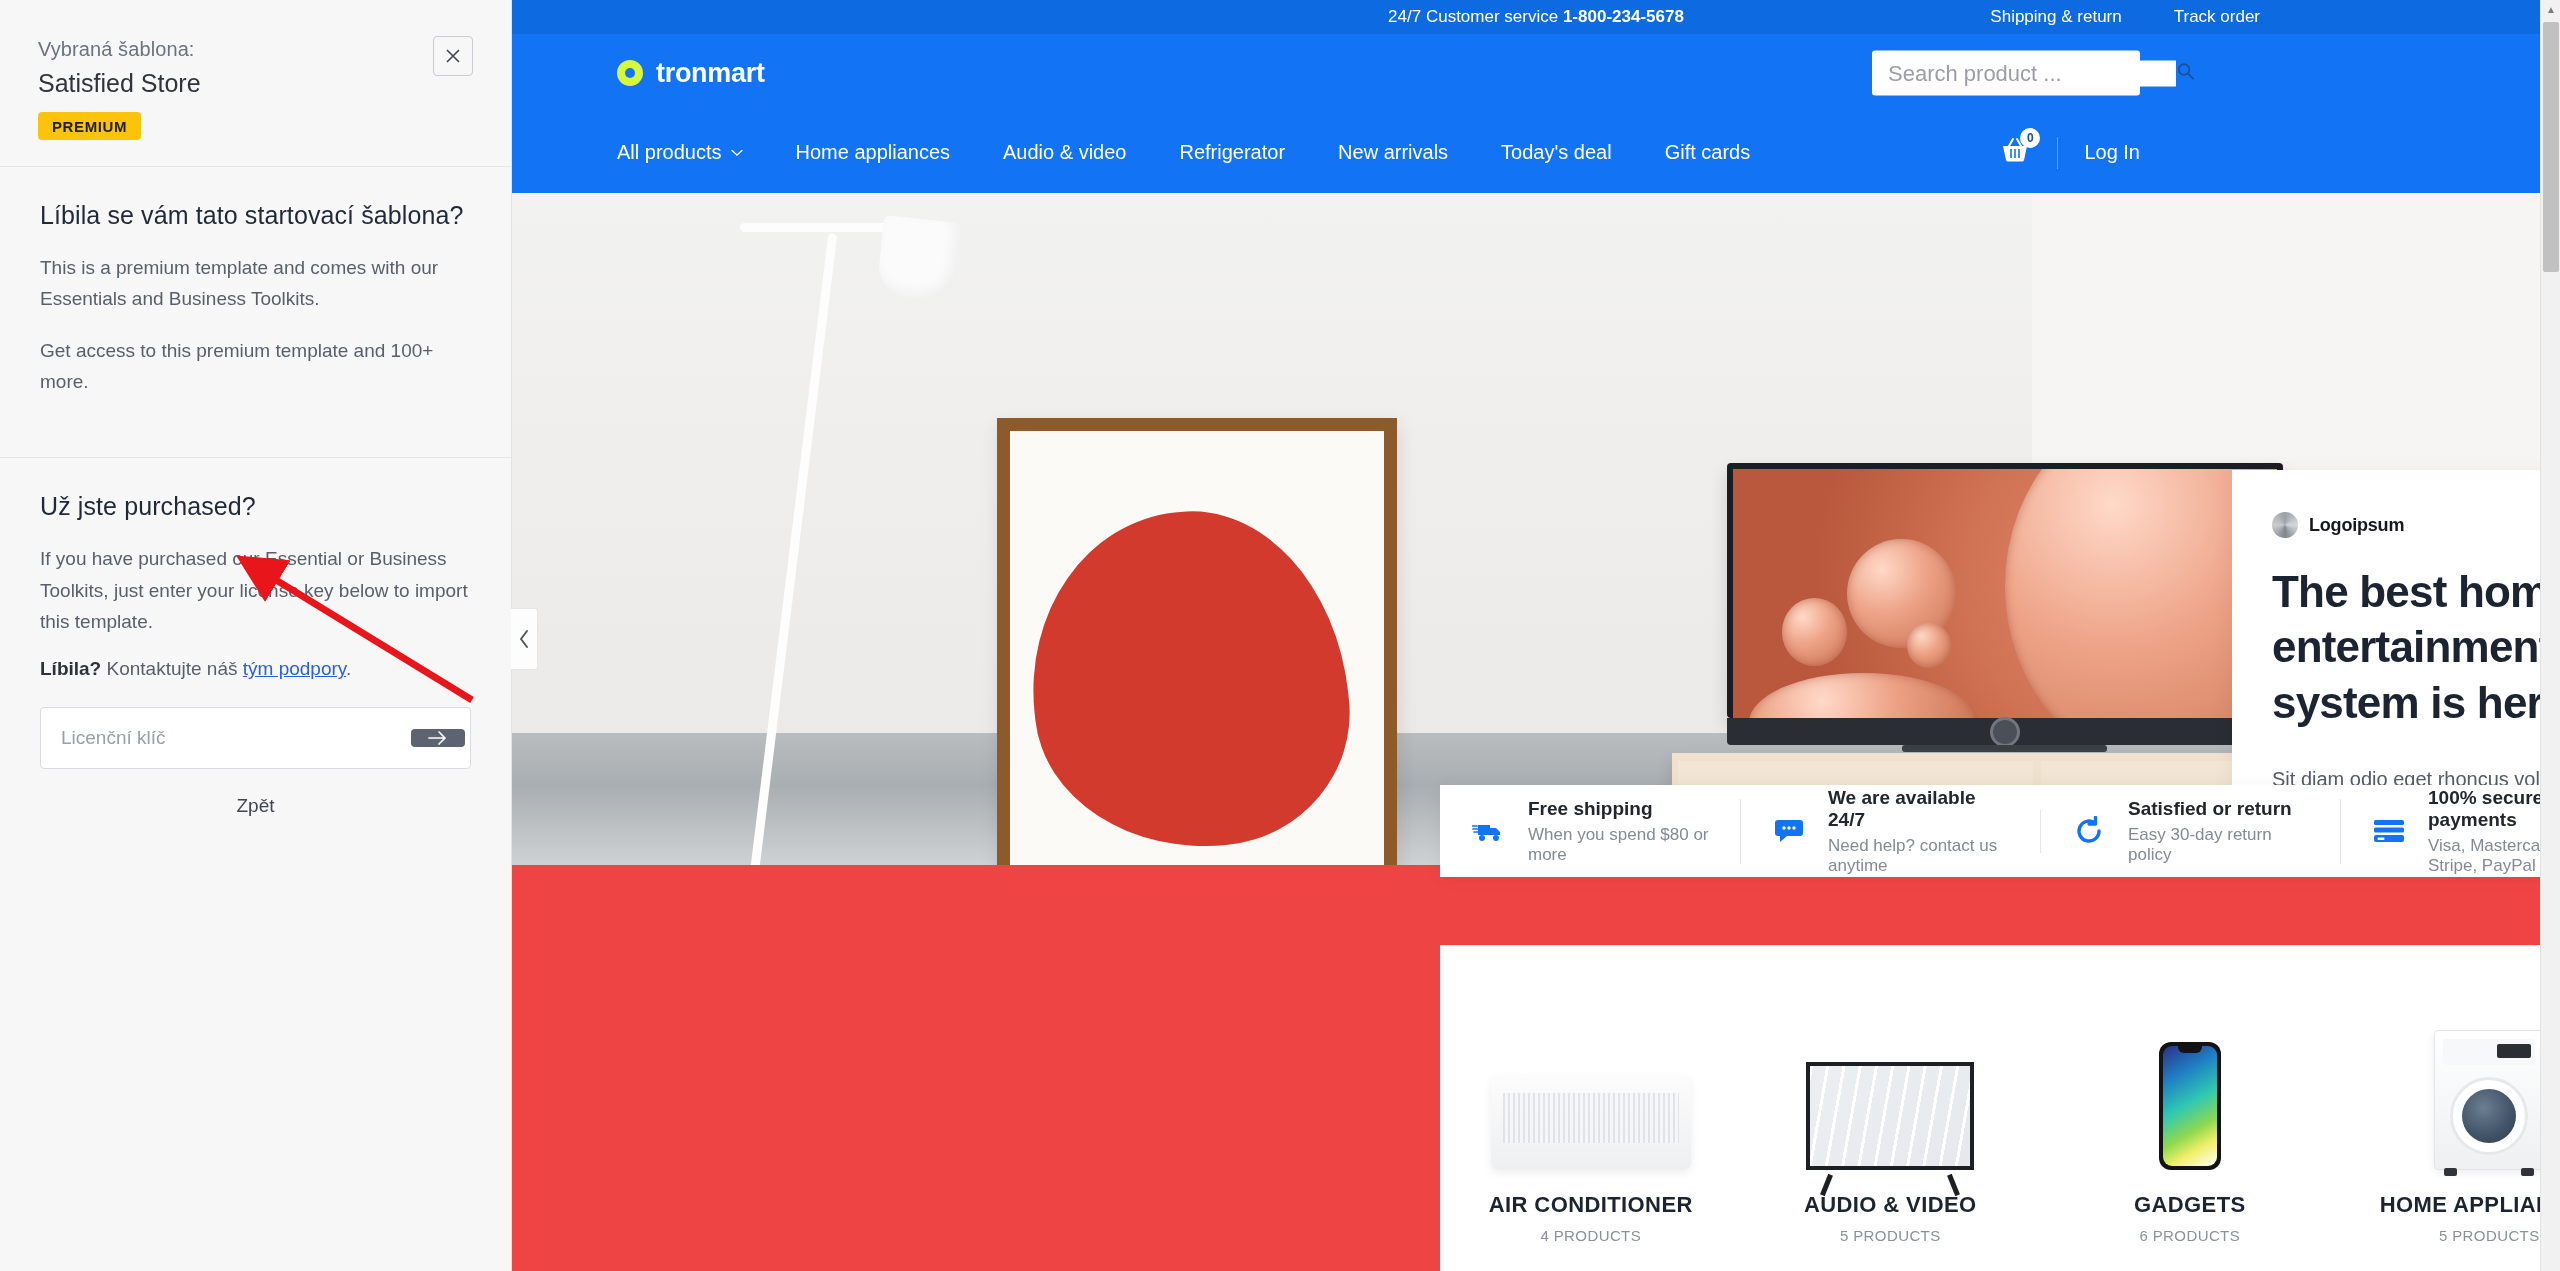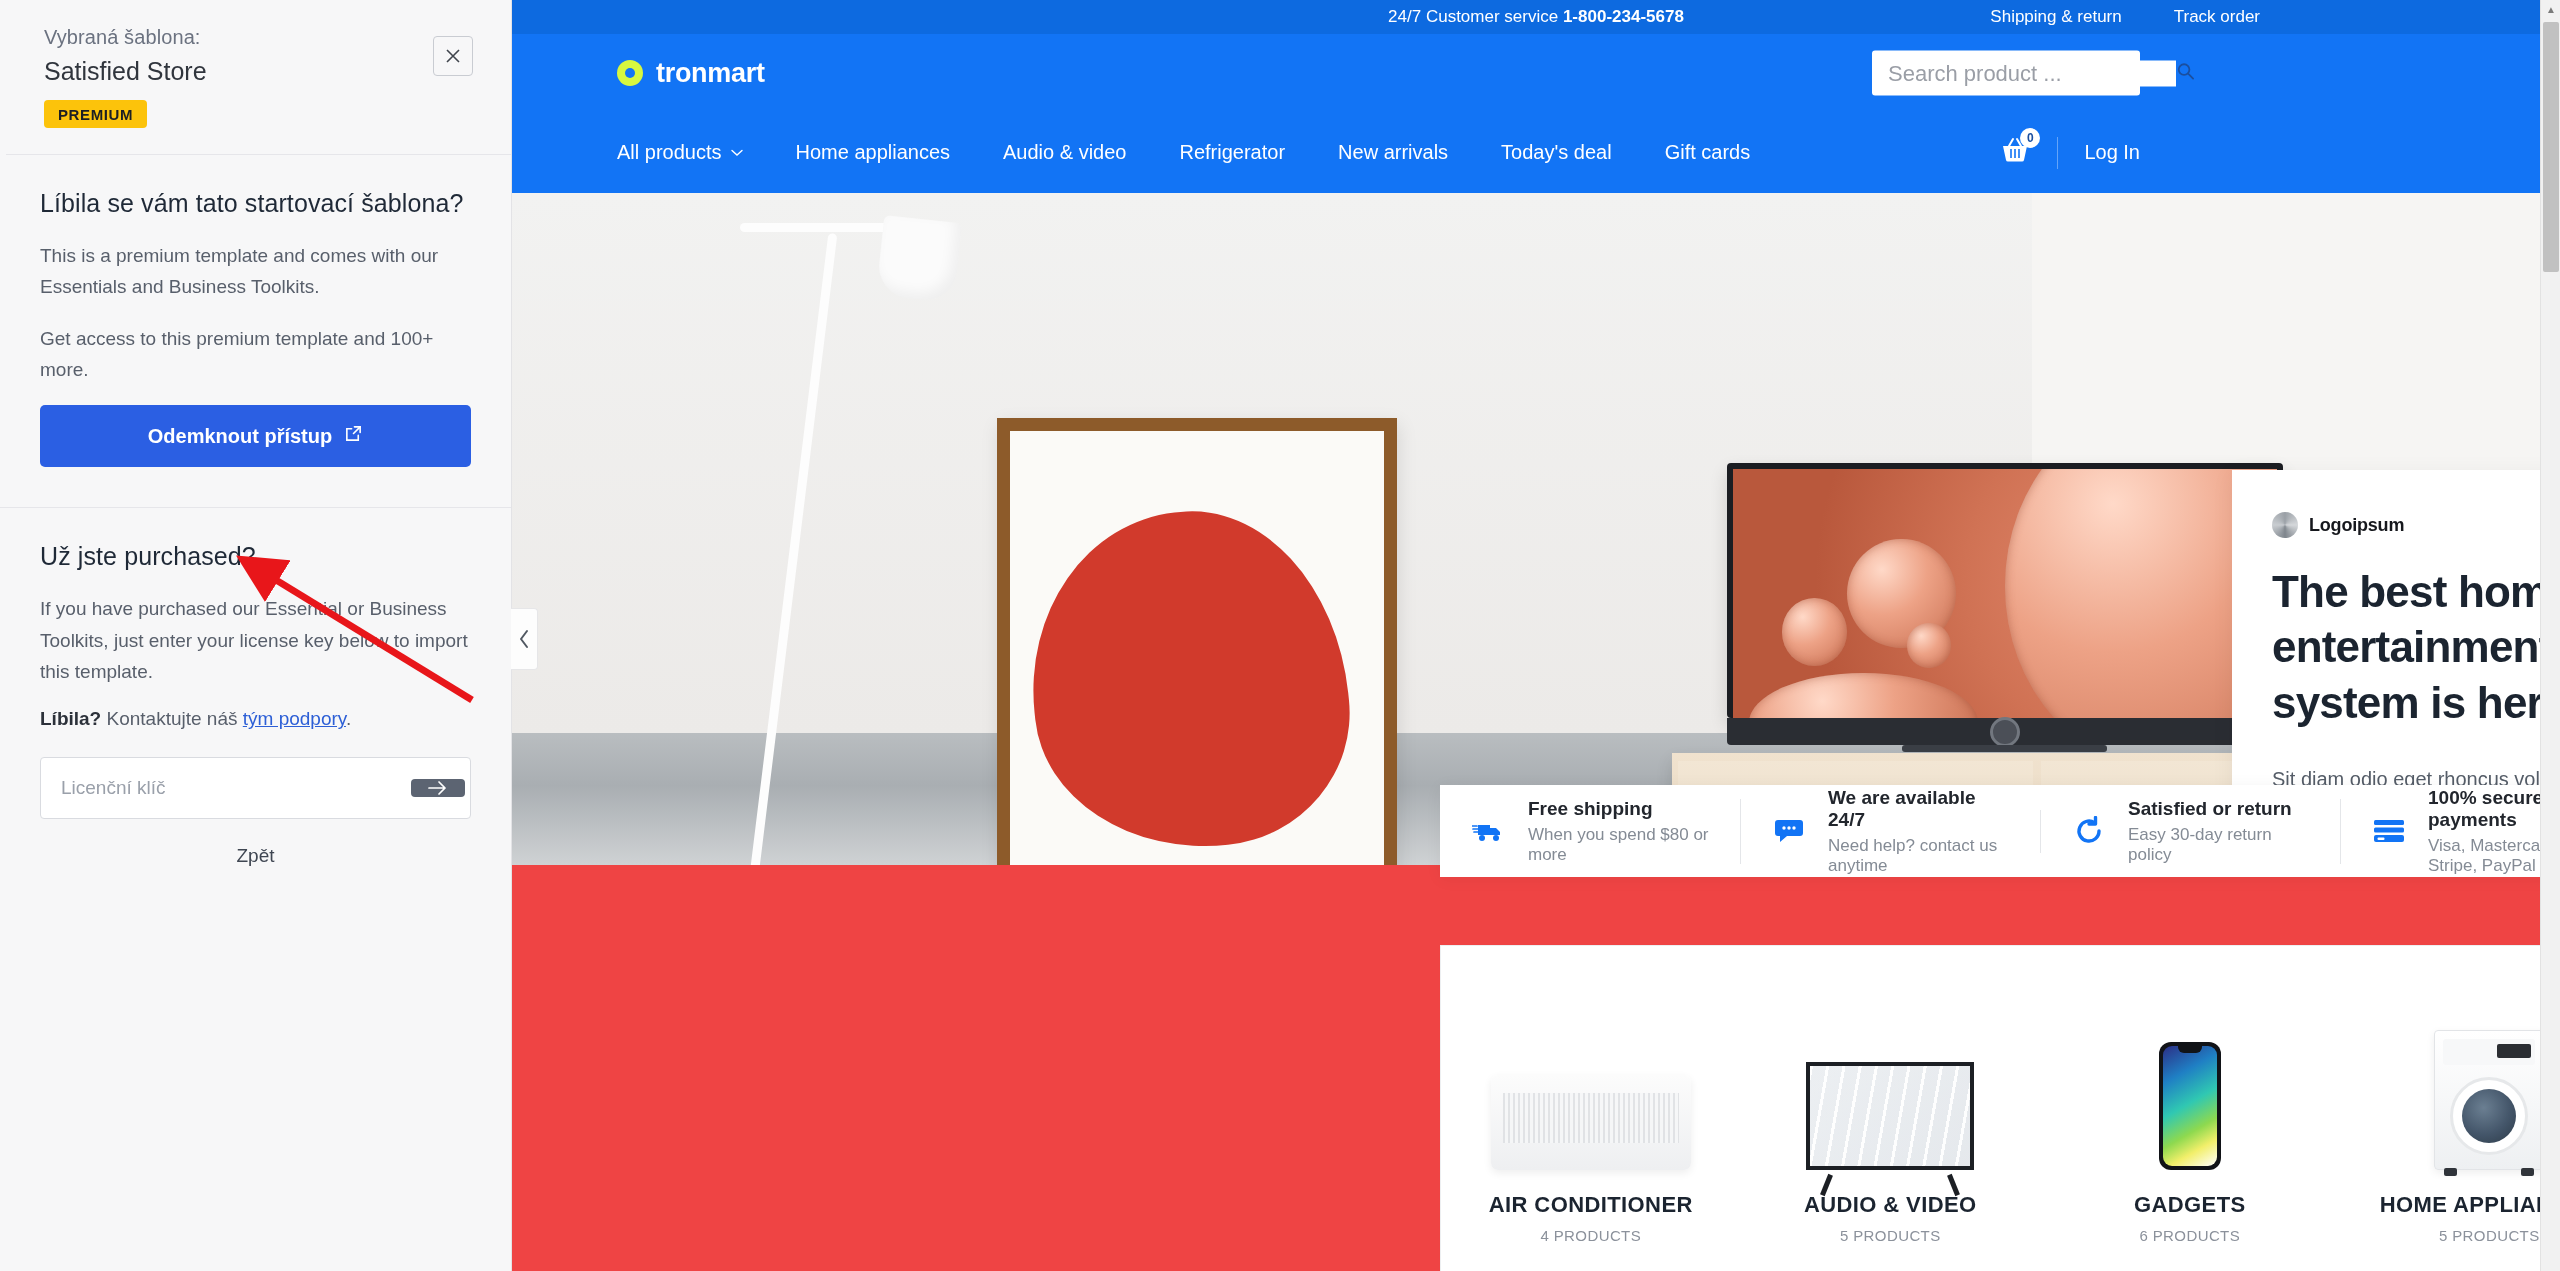--- a/index.html
+++ b/index.html
@@ -9,21 +9,21 @@
     background:#ffffff;
     -webkit-font-smoothing:antialiased;
   }
   .screen { position:relative; width:2560px; height:1271px; display:flex; }
 
   
   .sidebar {
     width:512px; height:1271px; background:#f7f7f8;
     border-right:1px solid #e3e3e6; position:relative; flex:0 0 512px;
   }
-  .tpl-head { padding:26px 38px 26px 38px; border-bottom:1px solid #e6e6ea; position:relative;margin-left:6px; }
+  .tpl-head { padding:38px 38px 26px 38px; border-bottom:1px solid #e6e6ea; position:relative; }
   .tpl-label { font-size:20px; color:#6b7280; margin-bottom:8px; letter-spacing:.1px;}
   .tpl-name { font-size:25px; color:#30353d; margin-bottom:14px; }
   .badge-premium {
     display:inline-block; background:#fcc30b; color:#1c1f24;
     font-size:15px; font-weight:bold; letter-spacing:.6px;
     padding:6px 14px 5px 14px; border-radius:4px;
   }
   .close-btn {
     position:absolute; right:38px; top:36px; width:40px; height:40px;
     border:1px solid #c9ccd2; border-radius:4px; background:#f7f7f8;
@@ -246,30 +246,20 @@
         <svg width="18" height="18" viewBox="0 0 18 18" aria-hidden="true">
           <path d="M3 3 L15 15 M15 3 L3 15" stroke="#40454d" stroke-width="1.6" fill="none"></path>
         </svg>
       </div>
     </div>
 
     <div class="sec">
       <div class="sec-h">Líbila se vám tato startovací šablona?</div>
       <div class="sec-p">This is a premium template and comes with our Essentials and Business Toolkits.</div>
       <div class="sec-p">Get access to this premium template and 100+ more.</div>
-      <button class="btn-primary">
-        <span>Odemknout přístup</span>
-        <span class="ic">
-          <svg width="19" height="19" viewBox="0 0 20 20" aria-hidden="true">
-            <path d="M11 3h6v6" stroke="#fff" stroke-width="1.7" fill="none" stroke-linecap="round"></path>
-            <path d="M17 3l-7 7" stroke="#fff" stroke-width="1.7" fill="none" stroke-linecap="round"></path>
-            <path d="M15 12v5H3V5h5" stroke="#fff" stroke-width="1.7" fill="none" stroke-linecap="round"></path>
-          </svg>
-        </span>
-      </button>
     </div>
 
     <div class="sec last">
       <div class="sec-h">Už jste purchased?</div>
       <div class="sec-p tight">If you have purchased our Essential or Business Toolkits, just enter your license key below to import this template.</div>
       <div class="sec-p">
         <b>Líbila?</b><span> Kontaktujte náš </span><a>tým podpory</a><span>.</span>
       </div>
 
       <div class="lic-row">

